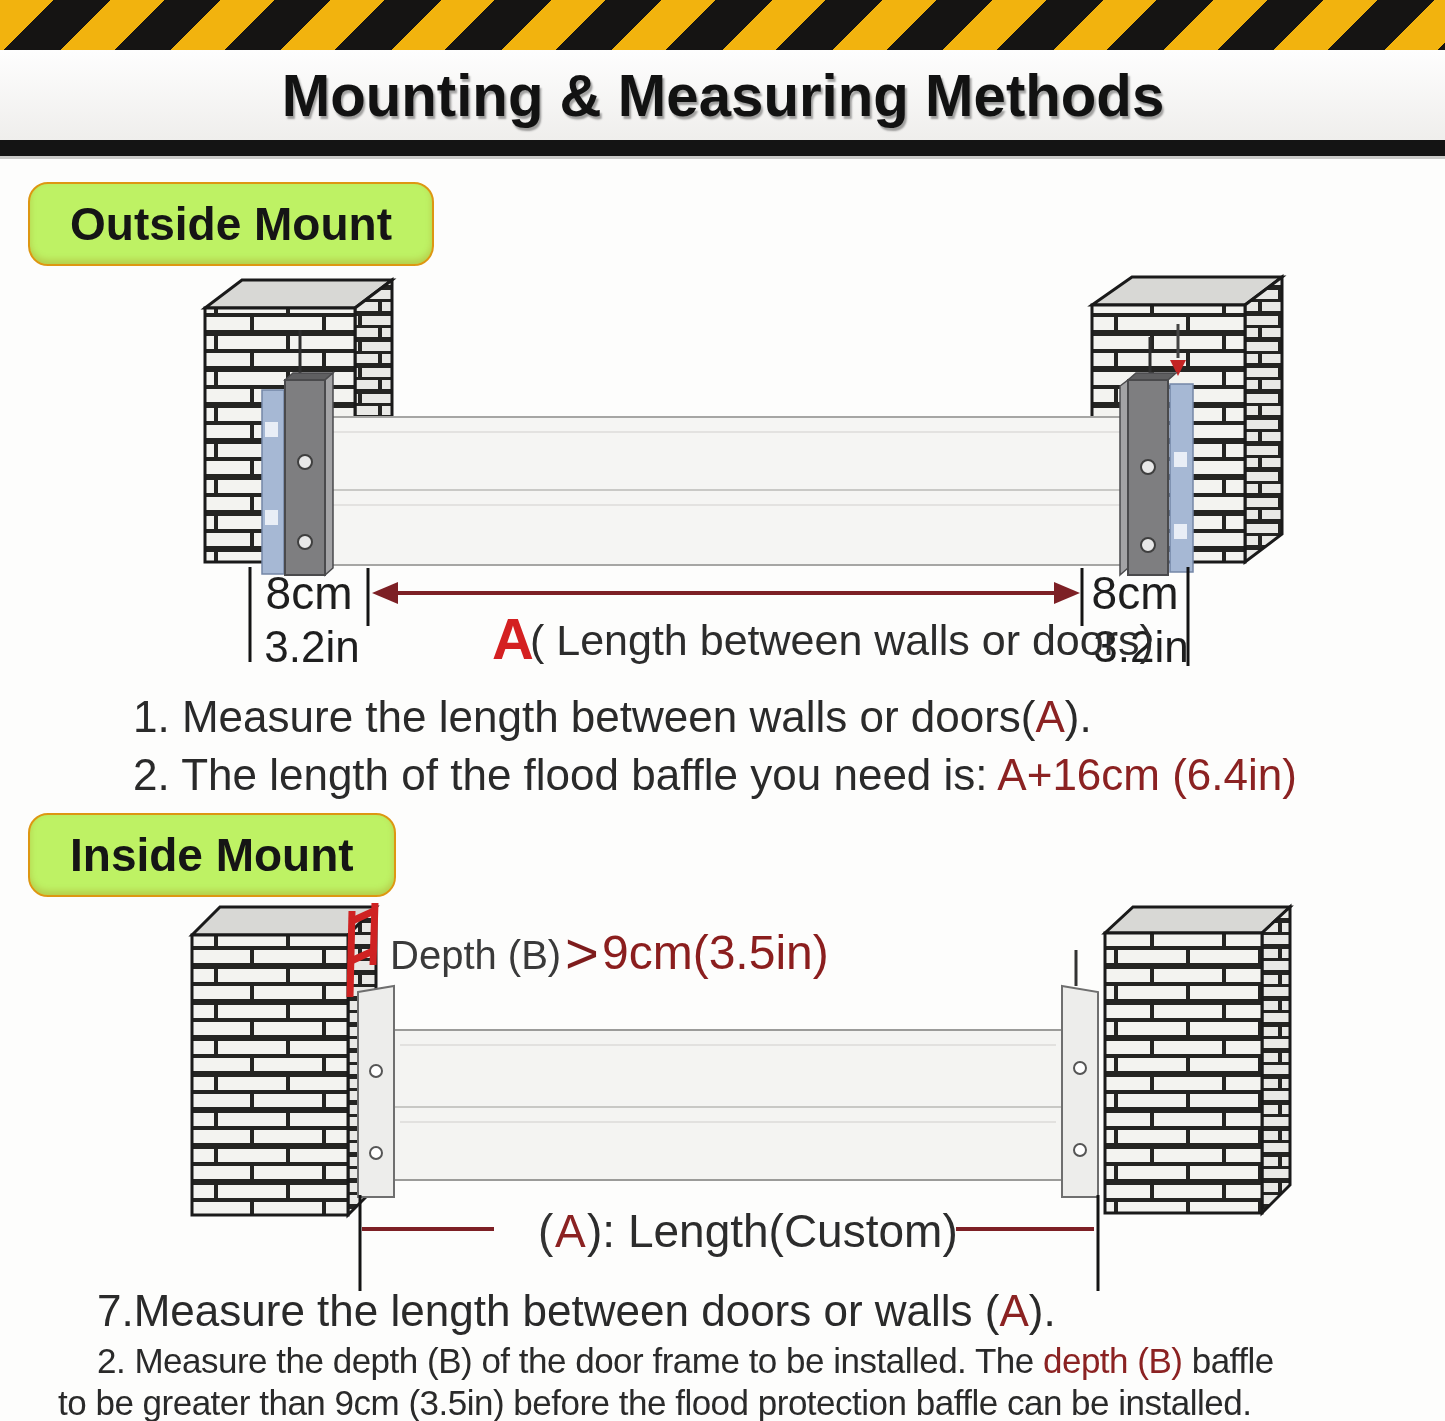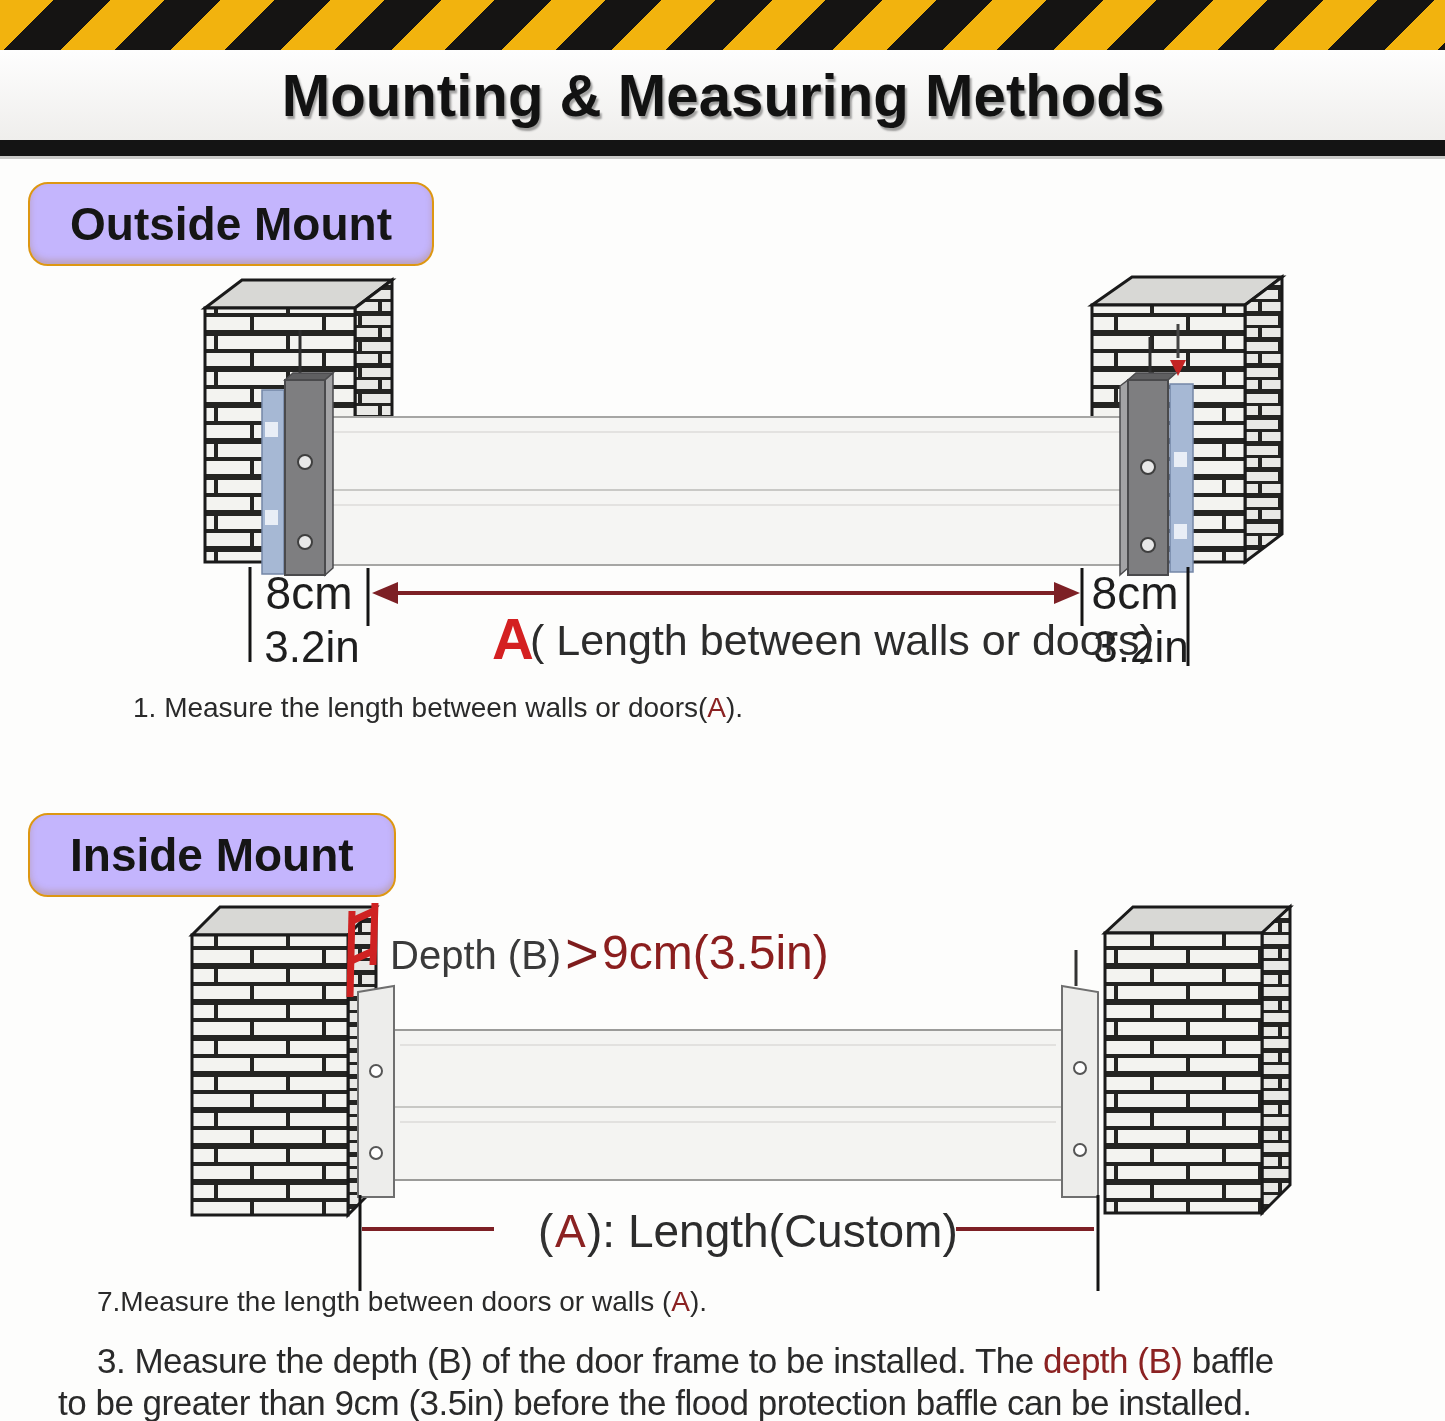--- a/index.html
+++ b/index.html
@@ -11,34 +11,34 @@
         background:repeating-linear-gradient(135deg,#f2b30e 0 38px,#151413 38px 78px);
         box-shadow:0 2px 3px rgba(0,0,0,.35);}
   .title-band{position:absolute;left:0;top:50px;width:1445px;height:90px;
         background:linear-gradient(#fefefe,#efeeec);display:flex;align-items:center;justify-content:center;}
   .title-band h1{margin:0;font-size:60px;font-weight:700;color:#121212;letter-spacing:0px;
         transform:scaleX(.97);text-shadow:2px 3px 2px rgba(0,0,0,.35);}
   .black-bar{position:absolute;left:0;top:140px;width:1445px;height:16px;background:#141414;
         border-bottom:3px solid #c9c9c7;}
 
   
-  .badge{position:absolute;left:28px;background:#c4b5fd;border:2px solid #dd9712;border-radius:20px;
+  .badge{position:absolute;left:28px;background:#bef264;border:2px solid #dd9712;border-radius:20px;
         padding:13px 40px;font-size:46px;font-weight:600;color:#151515;white-space:nowrap;
         box-shadow:inset 0 -4px 6px rgba(160,100,0,.25);}
   .badge.outside{top:182px;}
   .badge.inside{top:813px;text-align:center;}
 
   
   svg.diag{position:absolute;left:0;display:block;}
   #diag1{top:262px;}
   #diag2{top:895px;}
   svg text{font-family:"Liberation Sans","DejaVu Sans",sans-serif;}
 
   
-  .step-line{position:absolute;white-space:nowrap;font-size:28px;color:#2a2a2a;}
+  .step-line{position:absolute;white-space:nowrap;font-size:44px;color:#2a2a2a;}
   .step-line .maroon{color:#8b2222;}
   .o-step1{left:133px;top:692px;}
   .o-step2{left:133px;top:750px;}
   .i-step1{left:97px;top:1286px;}
   .i-step2{left:97px;top:1341px;font-size:35px;letter-spacing:-0.5px;}
   .i-step3{left:58px;top:1383px;font-size:35px;letter-spacing:-0.5px;}
 </style>
 </head>
 <body>
 
@@ -131,20 +131,21 @@
 
     <text x="309" y="347" text-anchor="middle" font-size="46" fill="#1e1e1e">8cm</text>
     <text x="312" y="400" text-anchor="middle" font-size="44" fill="#1e1e1e">3.2in</text>
     <text x="1135" y="347" text-anchor="middle" font-size="46" fill="#1e1e1e">8cm</text>
     <text x="1141" y="400" text-anchor="middle" font-size="44" fill="#1e1e1e">3.2in</text>
     <text x="492" y="397" font-size="58" font-weight="bold" fill="#d42021">A</text>
     <text x="530" y="393" font-size="43" fill="#2c2c2c">( Length between walls or doors)</text>
   </svg>
 
   <div class="step-line o-step1"><span>1. Measure the length between walls or doors(</span><span class="maroon">A</span><span>).</span></div>
+  <div class="step-line o-step2"><span>2. The length of the flood baffle you need is: </span><span class="maroon">A+16cm (6.4in)</span></div>
 
   <div class="badge inside">Inside Mount</div>
 
   <svg id="diag2" class="diag" width="1445" height="400" viewBox="0 0 1445 400" role="img">
     <defs>
       <pattern id="bkB" width="72" height="36" patternUnits="userSpaceOnUse">
         <rect x="0" y="0" width="72" height="36" fill="#242422"></rect>
         <rect x="2" y="2" width="68" height="13" fill="#f3f3f0"></rect>
         <rect x="-34" y="19" width="68" height="13" fill="#f3f3f0"></rect>
         <rect x="38" y="19" width="68" height="13" fill="#f3f3f0"></rect>
@@ -204,16 +205,16 @@
       <line x1="1098" y1="300" x2="1098" y2="396" stroke="#141414" stroke-width="3"></line>
       <line x1="362" y1="334" x2="494" y2="334" stroke="#7d2025" stroke-width="4"></line>
       <line x1="956" y1="334" x2="1094" y2="334" stroke="#7d2025" stroke-width="4"></line>
     </g>
     <text x="538" y="352" font-size="46" fill="#333333">(</text>
     <text x="555" y="352" font-size="46" fill="#8b2222">A</text>
     <text x="587" y="352" font-size="46" fill="#2c2c2c">): Length(Custom)</text>
   </svg>
 
   <div class="step-line i-step1"><span>7.Measure the length between doors or walls (</span><span class="maroon">A</span><span>).</span></div>
-  <div class="step-line i-step2"><span>3. Measure the depth (B) of the door frame to be installed. The </span><span class="maroon">depth (B)</span><span> baffle</span></div>
+  <div class="step-line i-step2"><span>2. Measure the depth (B) of the door frame to be installed. The </span><span class="maroon">depth (B)</span><span> baffle</span></div>
   <div class="step-line i-step3"><span>to be greater than 9cm (3.5in) before the flood protection baffle can be installed.</span></div>
 
 </div>
 
 </body></html>

